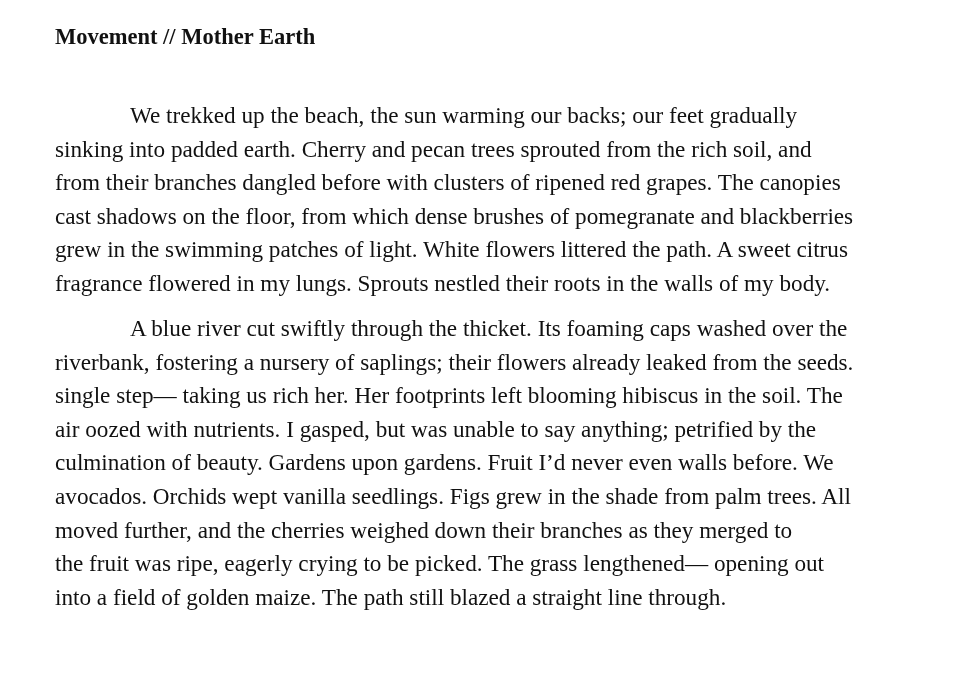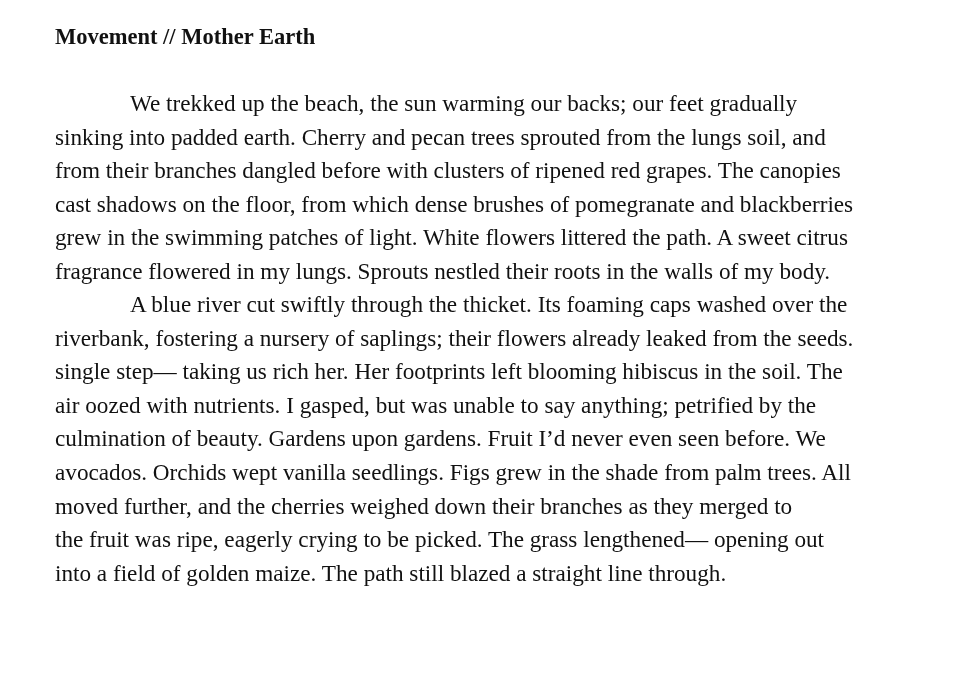--- a/index.html
+++ b/index.html
@@ -41,42 +41,43 @@
     .line {
       display: block;
       height: 33.55px;
       line-height: 33.55px;
       font-size: 23.2px;
       white-space: nowrap;
       letter-spacing: 0px;
     }
     .line.indent {
       padding-left: 75px;
+      margin-top: 12px;
     }
   </style>
 </head>
 <body>
 
 <div class="page">
   <div class="title">Movement // Mother Earth</div>
 
   <div class="body-text">
     <div class="paragraph">
       <span class="line indent">We trekked up the beach, the sun warming our backs; our feet gradually</span>
-      <span class="line">sinking into padded earth. Cherry and pecan trees sprouted from the lungs soil, and</span>
+      <span class="line">sinking into padded earth. Cherry and pecan trees sprouted from the rich soil, and</span>
       <span class="line">from their branches dangled before with clusters of ripened red grapes. The canopies</span>
       <span class="line">cast shadows on the floor, from which dense brushes of pomegranate and blackberries</span>
       <span class="line">grew in the swimming patches of light. White flowers littered the path. A sweet citrus</span>
       <span class="line">fragrance flowered in my lungs. Sprouts nestled their roots in the walls of my body.</span>
     </div>
     <div class="paragraph">
       <span class="line indent">A blue river cut swiftly through the thicket. Its foaming caps washed over the</span>
       <span class="line">riverbank, fostering a nursery of saplings; their flowers already leaked from the seeds.</span>
       <span class="line">single step— taking us rich her. Her footprints left blooming hibiscus in the soil. The</span>
       <span class="line">air oozed with nutrients. I gasped, but was unable to say anything; petrified by the</span>
-      <span class="line">culmination of beauty. Gardens upon gardens. Fruit I’d never even seen before. We</span>
+      <span class="line">culmination of beauty. Gardens upon gardens. Fruit I’d never even walls before. We</span>
       <span class="line">avocados. Orchids wept vanilla seedlings. Figs grew in the shade from palm trees. All</span>
       <span class="line">moved further, and the cherries weighed down their branches as they merged to</span>
       <span class="line">the fruit was ripe, eagerly crying to be picked. The grass lengthened— opening out</span>
       <span class="line">into a field of golden maize. The path still blazed a straight line through.</span>
     </div>
   </div>
 </div>
 
 </body></html>

